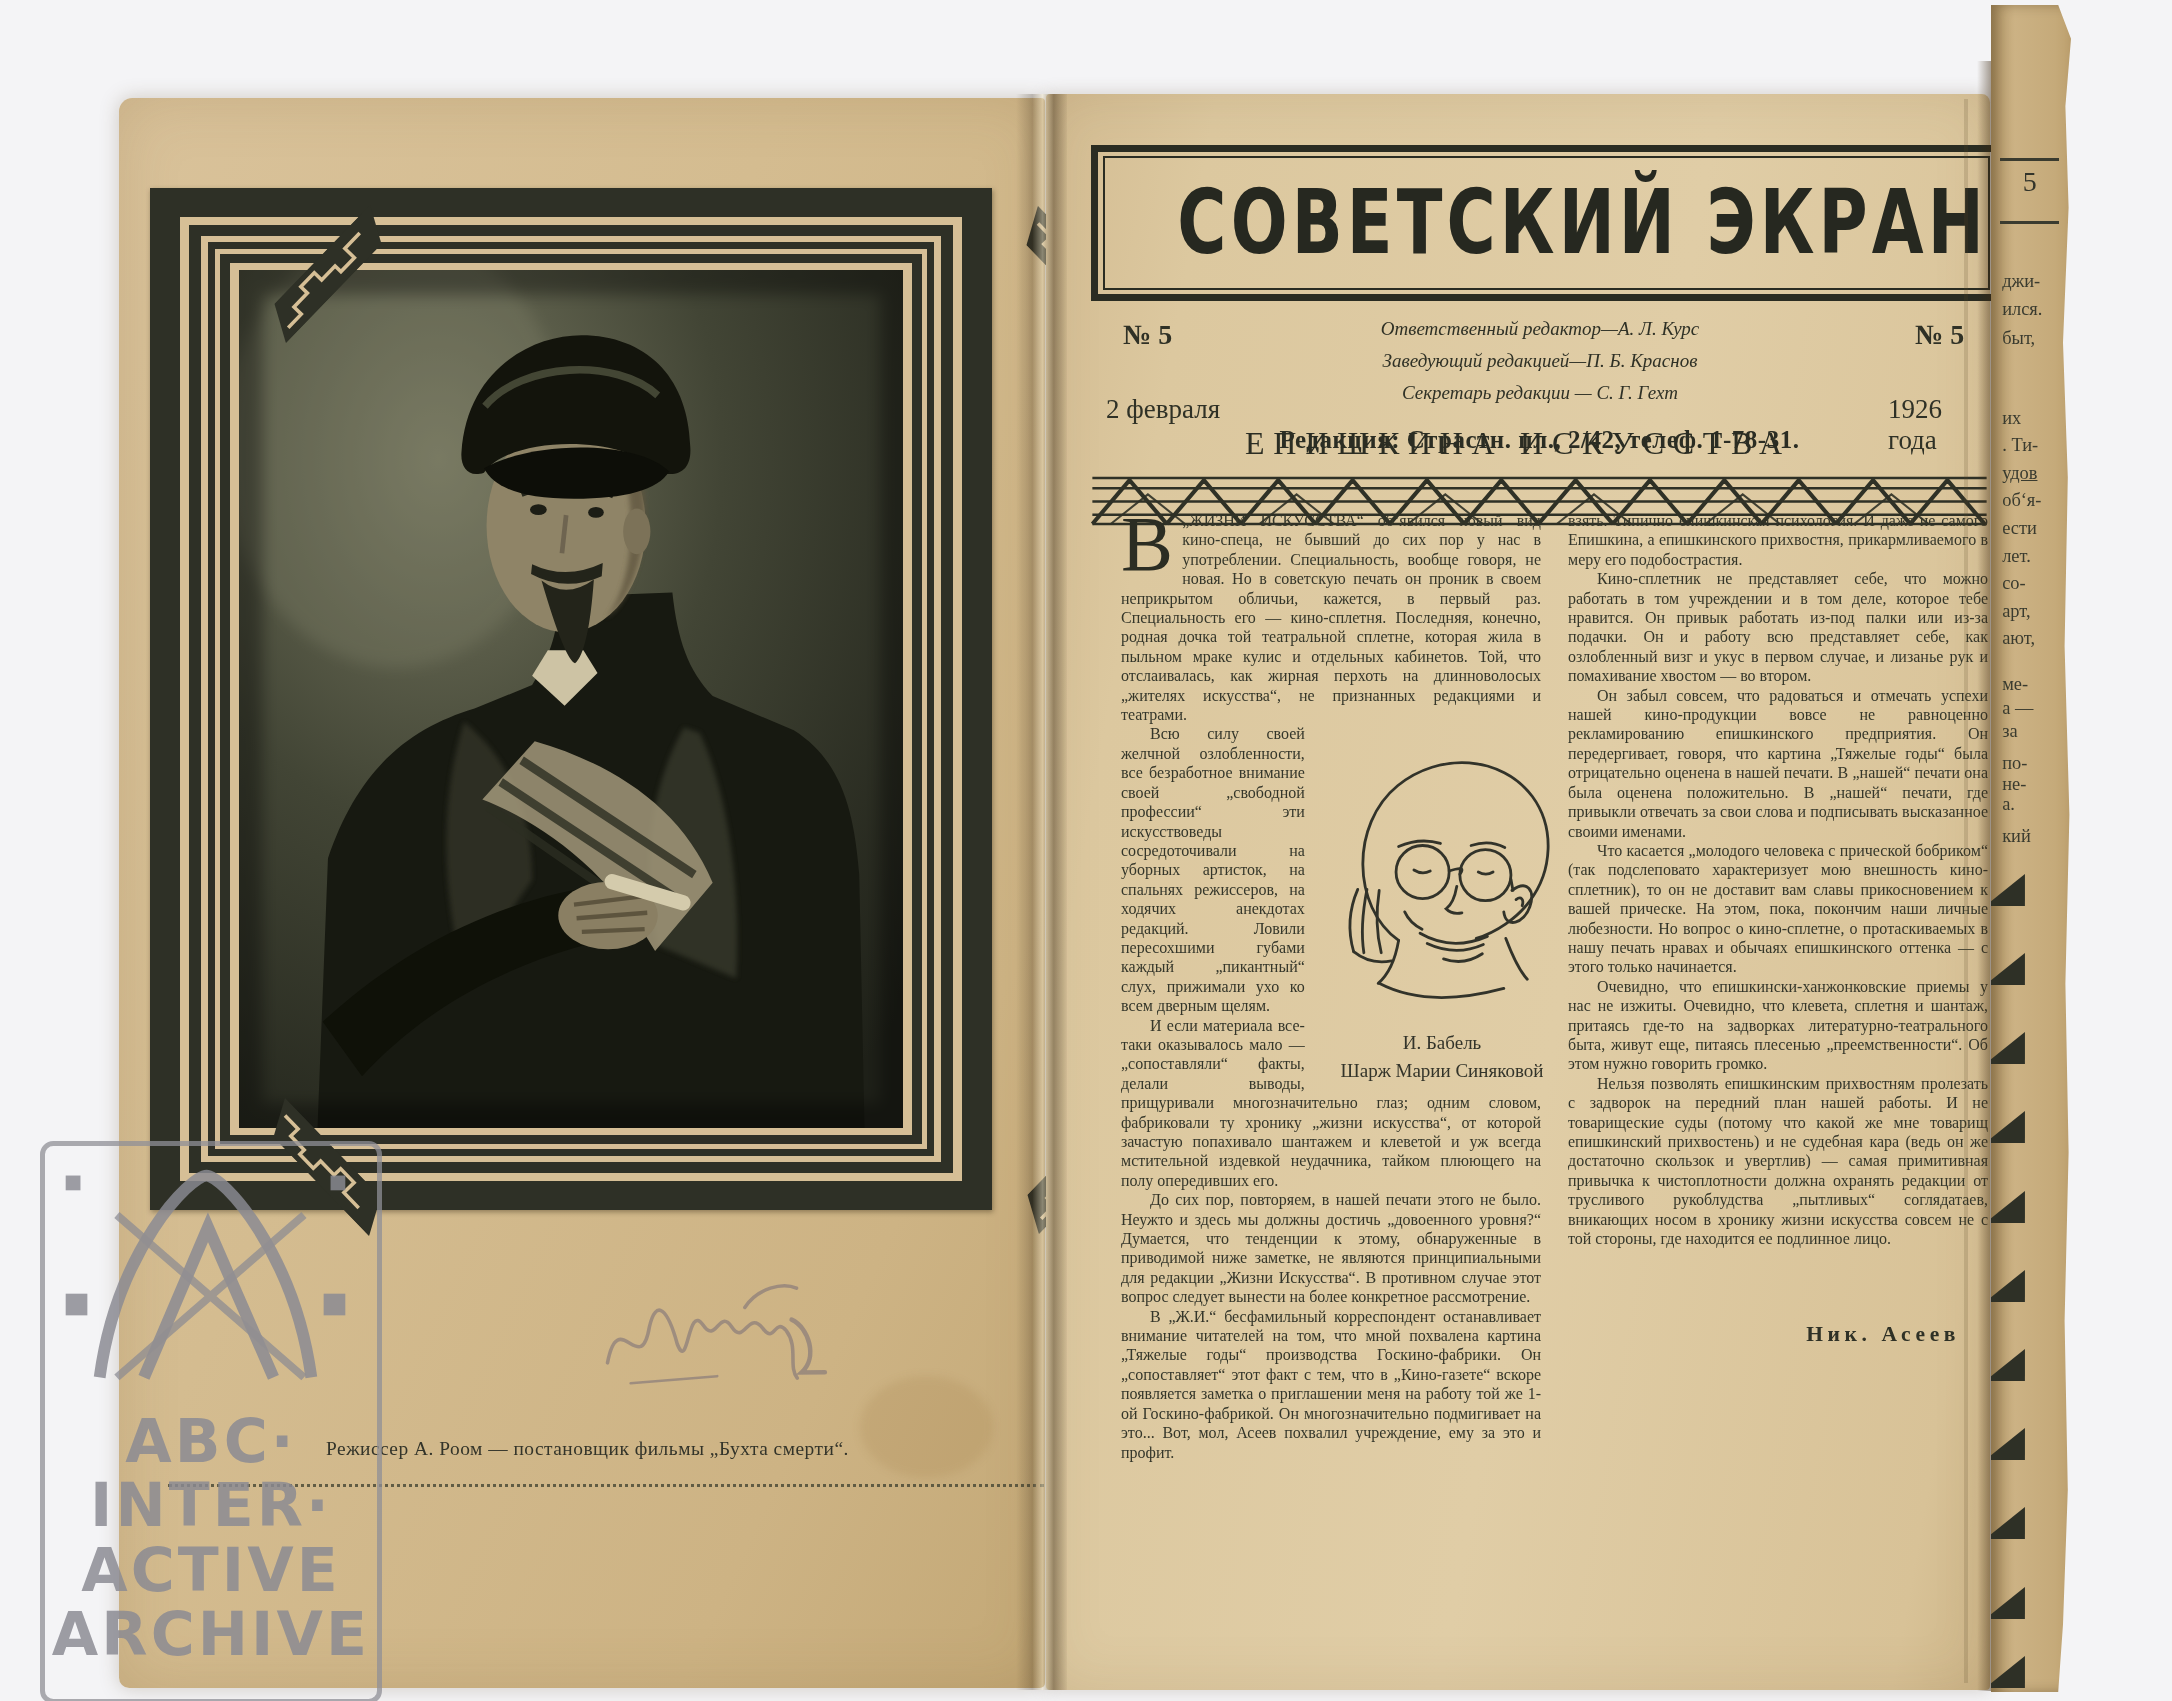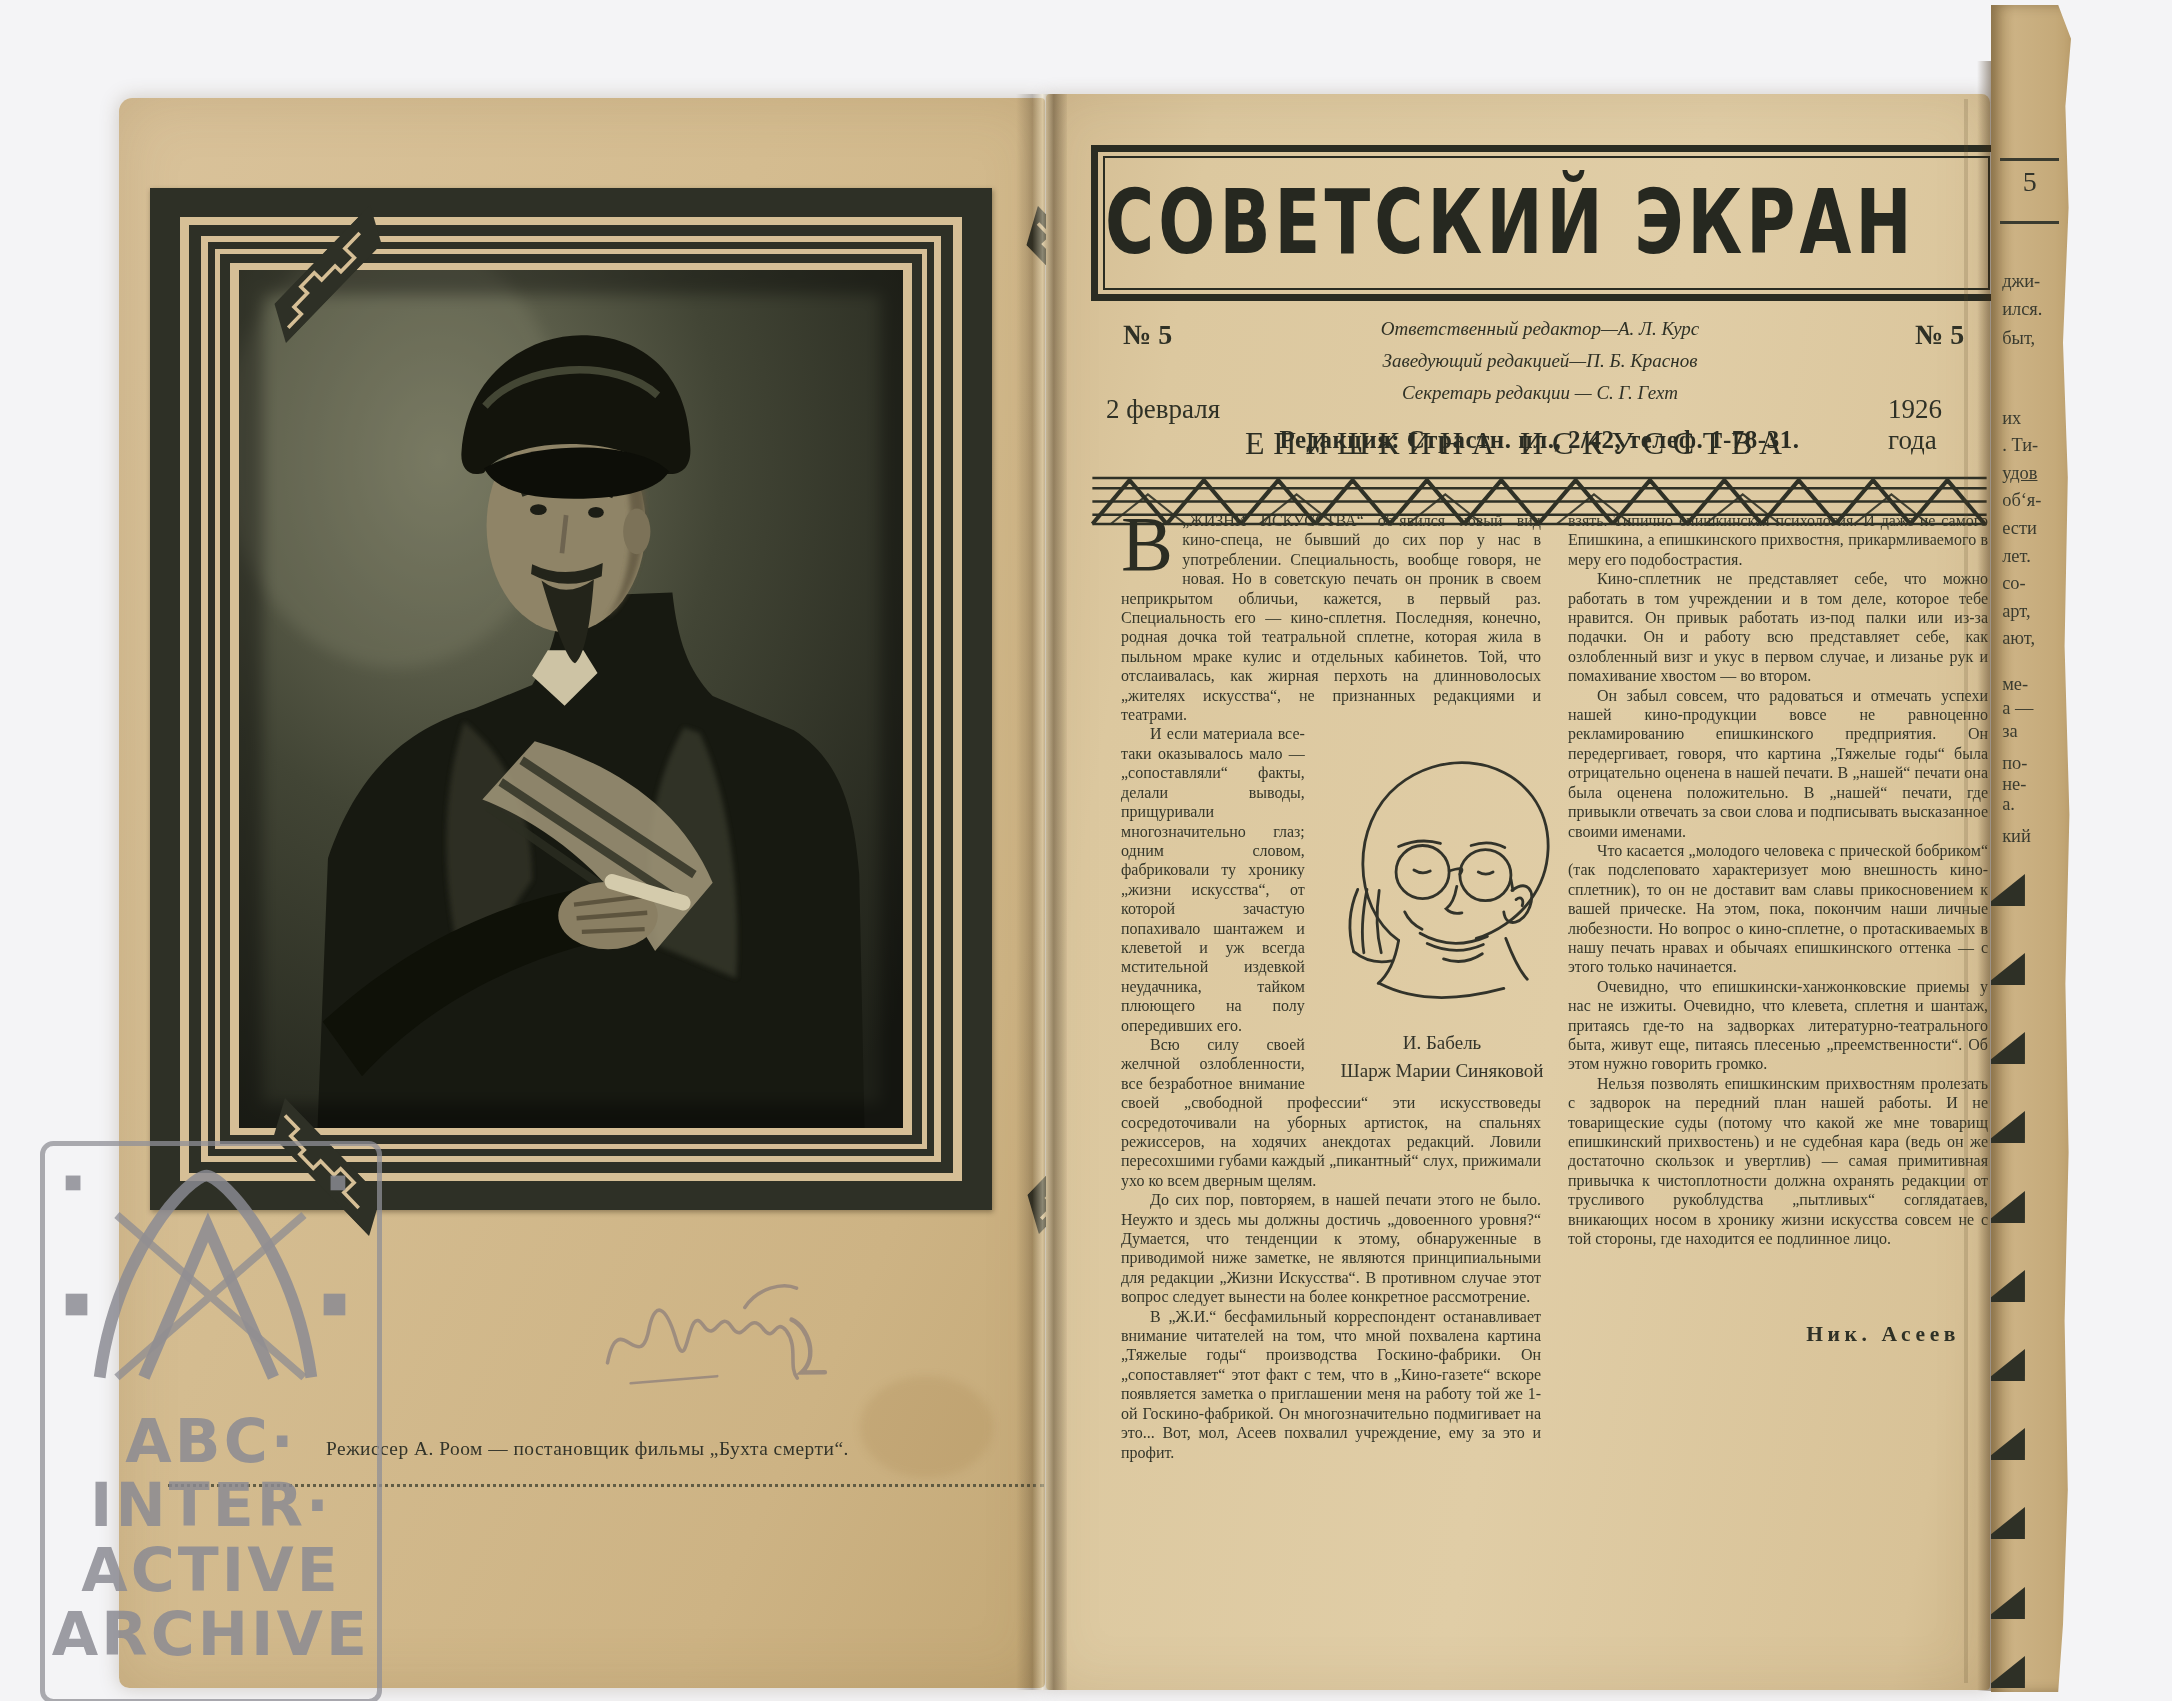--- a/index.html
+++ b/index.html
@@ -30,21 +30,21 @@
   .dotted-rule{border-top:3.1px dotted #454634;opacity:.8;}
 
   
   .page-right{left:1046px;top:94px;width:944px;height:1596px;
     background:linear-gradient(100deg,#d3bc92 0%,#dcc89f 14%,#e0cda6 55%,#d8c297 92%,#cdb588 100%);
     border-radius:4.1px 8.2px 4.1px 4.1px;
     box-shadow:0 0 17.4px rgba(90,70,40,.22), inset 0 0 56px rgba(120,90,45,.15);}
 
   .masthead{left:45px;top:51px;width:897px;height:142px;border:7.2px solid #2a2c22;background:transparent;}
   .masthead .inner{position:absolute;left:5.1px;top:4.1px;right:5.1px;bottom:4.1px;border:2.6px solid #2a2c22;
-    display:flex;align-items:center;justify-content:flex-start;}
+    display:flex;align-items:center;justify-content:flex-end;}
   .masthead-title{font-weight:bold;font-size:67px;letter-spacing:4.1px;color:#262820;white-space:nowrap;
     transform:scaleY(1.32);}
 
   .issue{font-size:28px;font-weight:bold;color:#2f3126;}
   .hdate{font-size:27px;color:#2f3126;}
   .editors{width:460px;text-align:center;font-size:19px;line-height:32px;color:#2f3126;}
   .address{width:715px;text-align:center;font-size:25px;font-weight:bold;color:#2b2d23;letter-spacing:0.5px;}
 
   .art-title{width:897px;text-align:center;font-size:32px;letter-spacing:8.7px;color:#2b2d23;}
 
@@ -217,22 +217,22 @@
         </g>
       </g>
     </svg>
 
     <div class="abs art-title serif" style="left:23.5px;top:331px;top:331px;">ЕПИШКИНА ИСКУССТВА</div>
 
     <div class="abs col serif" style="left:75px;top:417px;width:420px;">
       <span class="dropcap serif">В</span>
       <p class="pf">„ЖИЗНИ ИСКУССТВА“ об‘явился новый вид кино-спеца, не бывший до сих пор у нас в употреблении. Специальность, вообще говоря, не новая. Но в советскую печать он проник в своем неприкрытом обличьи, кажется, в первый раз. Специальность его — кино-сплетня. Последняя, конечно, родная дочка той театральной сплетне, которая жила в пыльном мраке кулис и отдельных кабинетов. Той, что отслаивалась, как жирная перхоть на длинноволосых „жителях искусства“, не признанных редакциями и театрами.</p>
       <div class="car-spacer"></div>
+      <p>Всю силу своей желчной озлобленности, все безработное внимание своей „свободной профессии“ эти искусствоведы сосредоточивали на уборных артисток, на спальнях режиссеров, на ходячих анекдотах редакций. Ловили пересохшими губами каждый „пикантный“ слух, прижимали ухо ко всем дверным щелям.</p>
       <p>И если материала все-таки оказывалось мало — „сопоставляли“ факты, делали выводы, прищуривали многозначительно глаз; одним словом, фабриковали ту хронику „жизни искусства“, от которой зачастую попахивало шантажем и клеветой и уж всегда мстительной издевкой неудачника, тайком плюющего на полу опередивших его.</p>
-      <p>Всю силу своей желчной озлобленности, все безработное внимание своей „свободной профессии“ эти искусствоведы сосредоточивали на уборных артисток, на спальнях режиссеров, на ходячих анекдотах редакций. Ловили пересохшими губами каждый „пикантный“ слух, прижимали ухо ко всем дверным щелям.</p>
       <p>До сих пор, повторяем, в нашей печати этого не было. Неужто и здесь мы должны достичь „довоенного уровня?“ Думается, что тенденции к этому, обнаруженные в приводимой ниже заметке, не являются принципиальными для редакции „Жизни Искусства“. В противном случае этот вопрос следует вынести на более конкретное рассмотрение.</p>
       <p>В „Ж.И.“ бесфамильный корреспондент останавливает внимание читателей на том, что мной похвалена картина „Тяжелые годы“ производства Госкино-фабрики. Он „сопоставляет“ этот факт с тем, что в „Кино-газете“ вскоре появляется заметка о приглашении меня на работу той же 1-ой Госкино-фабрикой. Он многозначительно подмигивает на это... Вот, мол, Асеев похвалил учреждение, ему за это и профит.</p>
     </div>
 
     <div class="abs col serif" style="left:522px;top:417px;width:420px;">
       <p class="pf">взять. Типично епишкинская психология. И даже не самого Епишкина, а епишкинского прихвостня, прикармливаемого в меру его подобострастия.</p>
       <p>Кино-сплетник не представляет себе, что можно работать в том учреждении и в том деле, которое тебе нравится. Он привык работать из-под палки или из-за подачки. Он и работу всю представляет себе, как озлобленный визг и укус в первом случае, и лизанье рук и помахивание хвостом — во втором.</p>
       <p>Он забыл совсем, что радоваться и отмечать успехи нашей кино-продукции вовсе не равноценно рекламированию епишкинского предприятия. Он передергивает, говоря, что картина „Тяжелые годы“ была отрицательно оценена в нашей печати. В „нашей“ печати она была оценена положительно. В „нашей“ печати, где привыкли отвечать за свои слова и подписывать высказанное своими именами.</p>
       <p>Что касается „молодого человека с прической бобриком“ (так подслеповато характеризует мою внешность кино-сплетник), то он не доставит вам славы прикосновением к вашей прическе. На этом, пока, покончим наши личные любезности. Но вопрос о кино-сплетне, о протаскиваемых в нашу печать нравах и обычаях епишкинского оттенка — с этого только начинается.</p>
       <p>Очевидно, что епишкински-ханжонковские приемы у нас не изжиты. Очевидно, что клевета, сплетня и шантаж, притаясь где-то на задворках литературно-театрального быта, живут еще, питаясь плесенью „преемственности“. Об этом нужно говорить громко.</p>

